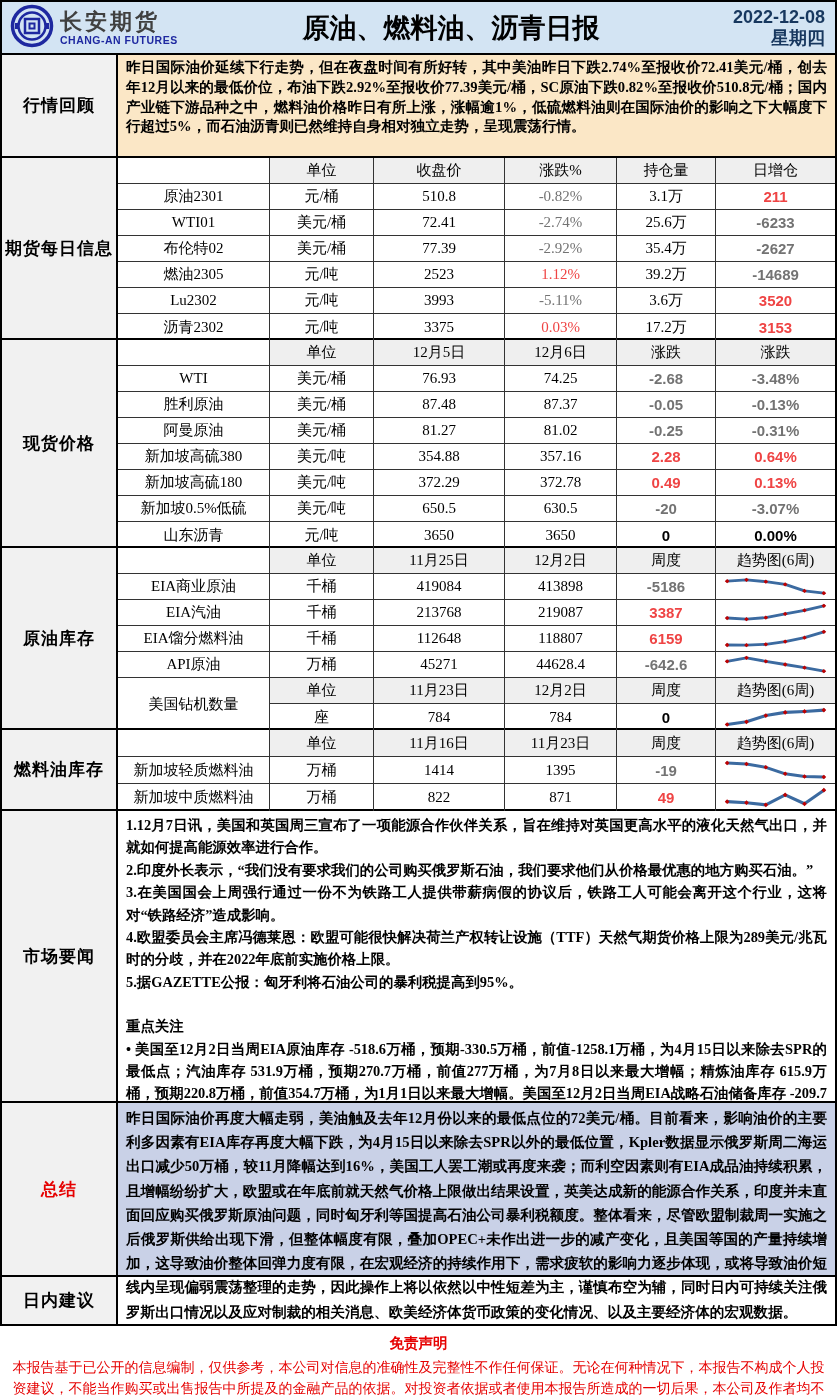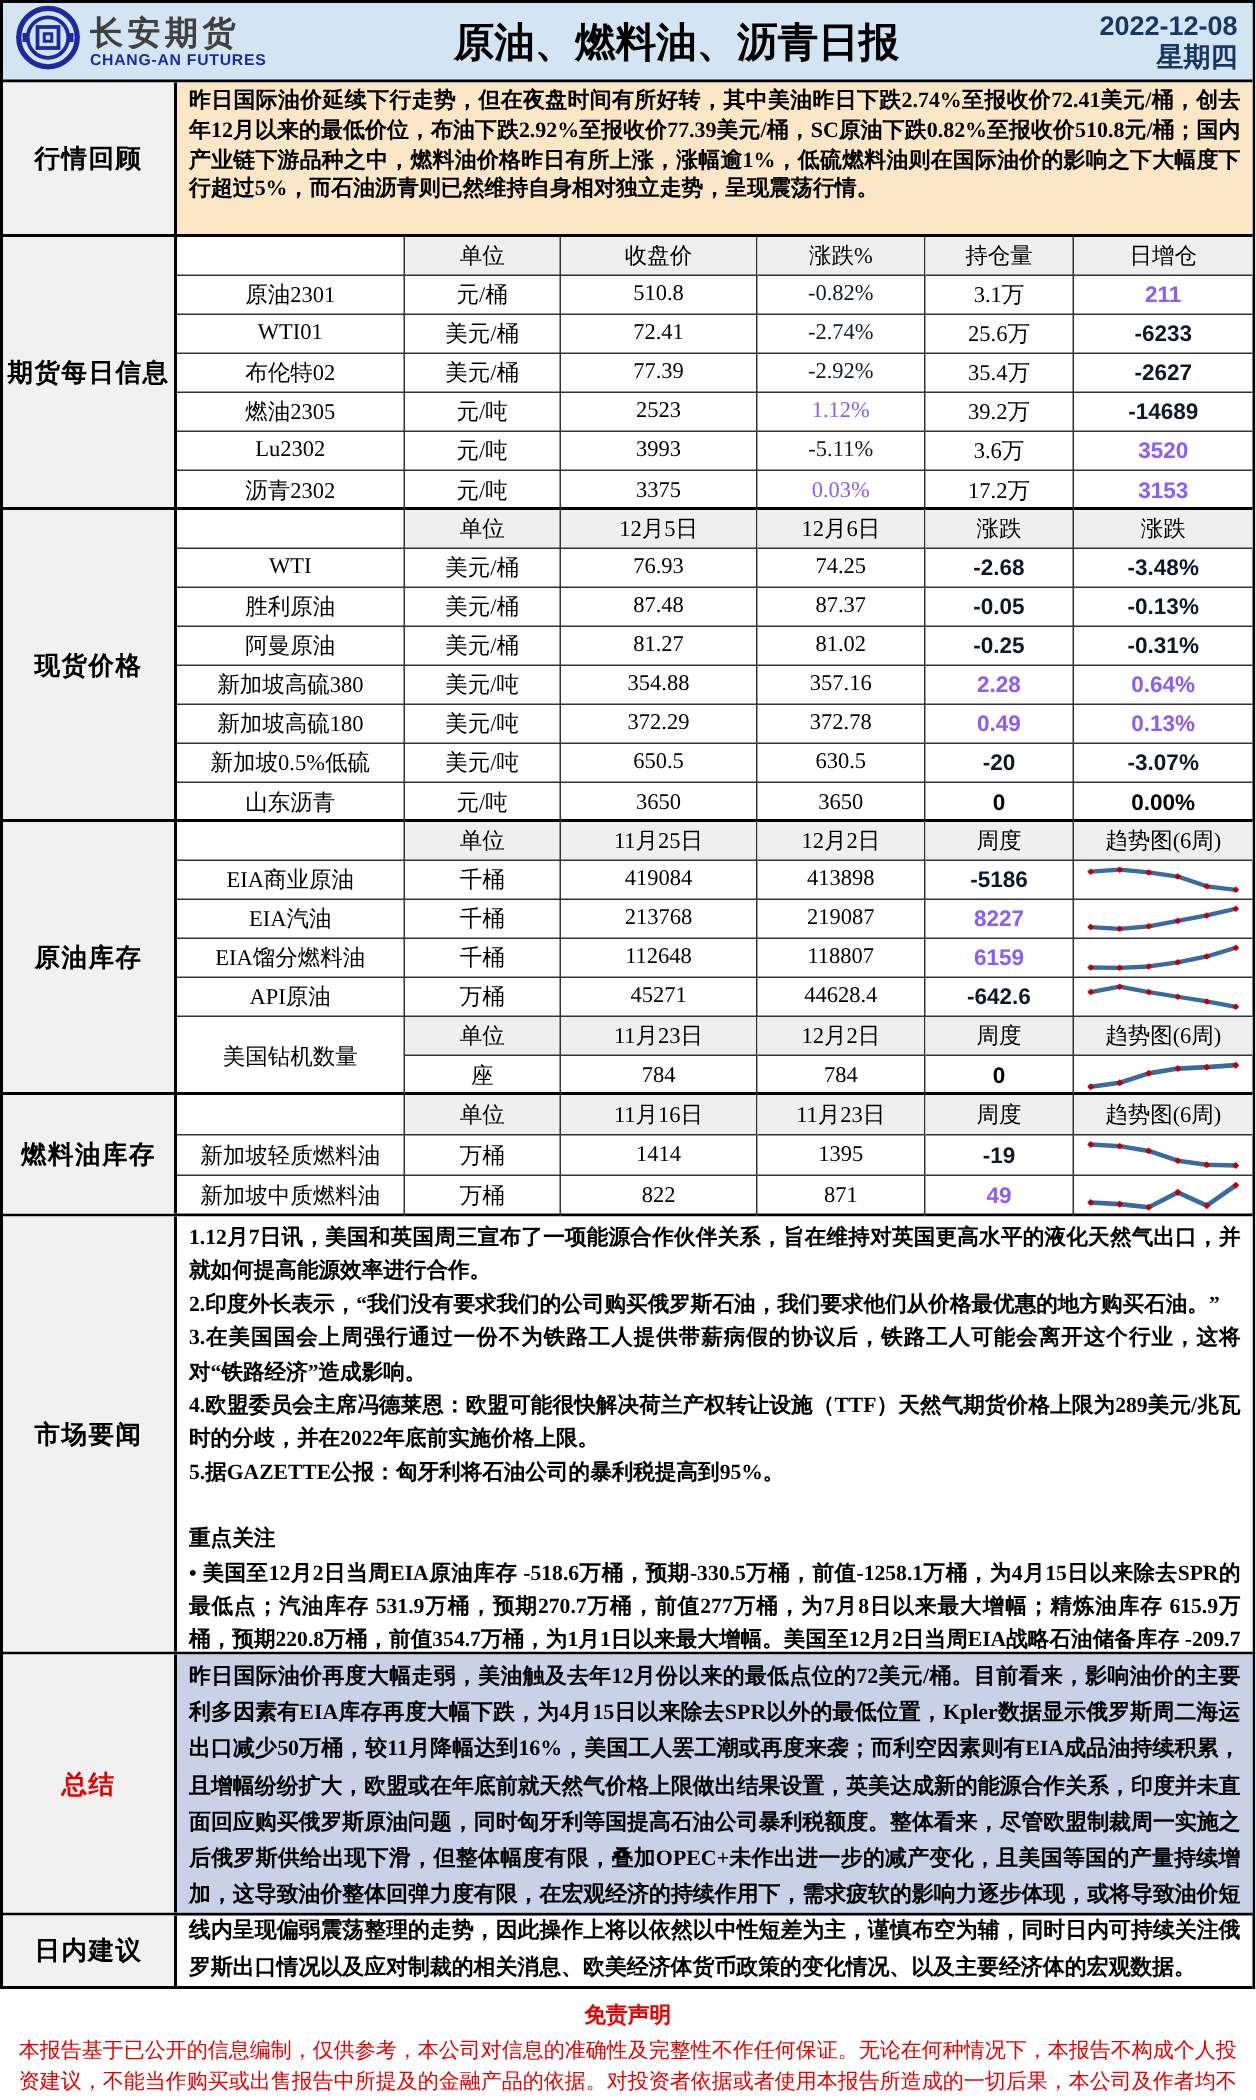--- a/index.html
+++ b/index.html
@@ -31,22 +31,22 @@
   
   .trow { display:grid; grid-template-columns:152px 104px 131px 112px 99px 119px; }
   .trow .c { border-right:1px solid #333; border-bottom:1px solid #333; display:flex; align-items:center; justify-content:center; font-size:15px; overflow:hidden; white-space:nowrap; }
   .trow .c:last-child { border-right:none; }
   .trow.last .c { border-bottom:none; }
   .thead .c { background:#efefef; }
   .thead .c.corner { background:#fff; }
   .h26 .c { height:26px; }
   .h27 .c { height:27px; }
   .num-b { font-family:"Liberation Sans","DejaVu Sans",sans-serif; font-weight:bold; font-size:14px; }
-  [data-color="green"] { color:#0f172a; }
-  [data-color="red"]   { color:#8b5cf6; }
+  [data-color="green"] { color:#737373; }
+  [data-color="red"]   { color:#ef4444; }
   [data-color="black"] { color:#000; }
   .spark { padding:2px 6px; }
   .spark svg { width:100%; height:100%; display:block; }
 
   
   .rigwrap { display:flex; }
   .rigname { width:152px; border-right:1px solid #333; display:flex; align-items:center; justify-content:center; font-size:15px; }
   .rigrows { flex:1; }
   .rigrow { display:grid; grid-template-columns:104px 131px 112px 99px 119px; }
   .rigrow .c { border-right:1px solid #333; border-bottom:1px solid #333; display:flex; align-items:center; justify-content:center; font-size:15px; }
@@ -258,21 +258,21 @@
                 <rect x="78.6" y="14.0" width="3.2" height="3.2" fill="#c00000" transform="rotate(45 80.2 15.6)"></rect>
                 <rect x="97.4" y="16.4" width="3.2" height="3.2" fill="#c00000" transform="rotate(45 99.0 18.0)"></rect>
               </svg>
             </div>
       </div>
       <div class="trow h26">
         <div class="c">EIA汽油</div>
         <div class="c">千桶</div>
         <div class="c">213768</div>
         <div class="c">219087</div>
-        <div class="c num-b" data-color="red">8227</div>
+        <div class="c num-b" data-color="red">3387</div>
         <div class="c spark">
               <svg viewBox="0 0 104 22" preserveAspectRatio="none">
                 <polyline points="5.0,16.8 23.8,18.0 42.6,16.3 61.4,12.5 80.2,8.7 99.0,4.0" fill="none" stroke="#3b6aa0" stroke-width="3" stroke-linecap="round" stroke-linejoin="round"></polyline>
                 <rect x="3.4" y="15.2" width="3.2" height="3.2" fill="#c00000" transform="rotate(45 5.0 16.8)"></rect>
                 <rect x="22.2" y="16.4" width="3.2" height="3.2" fill="#c00000" transform="rotate(45 23.8 18.0)"></rect>
                 <rect x="41.0" y="14.7" width="3.2" height="3.2" fill="#c00000" transform="rotate(45 42.6 16.3)"></rect>
                 <rect x="59.8" y="10.9" width="3.2" height="3.2" fill="#c00000" transform="rotate(45 61.4 12.5)"></rect>
                 <rect x="78.6" y="7.1" width="3.2" height="3.2" fill="#c00000" transform="rotate(45 80.2 8.7)"></rect>
                 <rect x="97.4" y="2.4" width="3.2" height="3.2" fill="#c00000" transform="rotate(45 99.0 4.0)"></rect>
               </svg>

